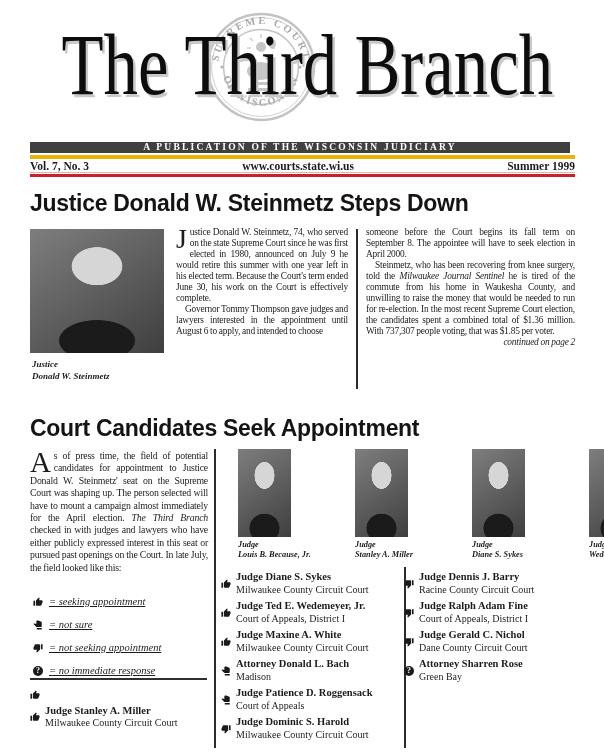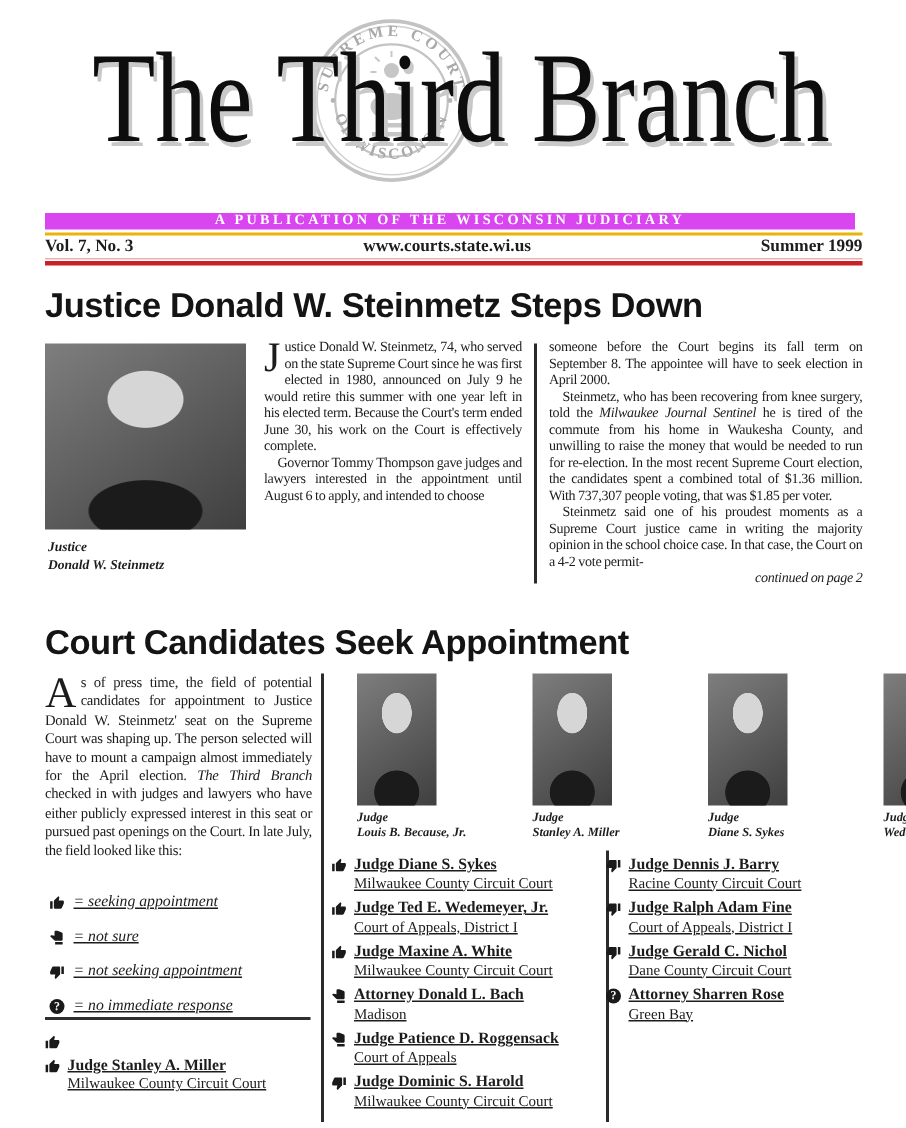--- a/index.html
+++ b/index.html
@@ -5,24 +5,24 @@
   html,body{margin:0;padding:0;background:#ffffff;}
   body{width:604px;height:752px;position:relative;font-family:"Liberation Serif",serif;color:#1c1c1c;overflow:hidden;}
   .page{position:absolute;inset:0;background:#fff;}
 
   
   .seal{position:absolute;left:205px;top:5px;width:112px;height:124px;}
   .mast-title{position:absolute;left:0;top:18px;width:604px;text-align:center;white-space:nowrap;}
   .mast-title span{display:inline-block;transform:scaleX(.8);transform-origin:50% 50%;
     font-family:"Liberation Serif",serif;font-size:86px;line-height:1.1;color:#0d0d0d;
     text-shadow:3px 3px 0 #c9c9c9;}
-  .banner{position:absolute;left:30px;width:540px;top:142px;height:11px;background:#d946ef;
+  .banner{position:absolute;left:30px;width:540px;top:142px;height:11px;background:#404040;
     color:#fff;text-align:center;font-weight:bold;font-size:9.5px;line-height:11.5px;letter-spacing:2.2px;}
   .inforow{position:absolute;left:30px;width:545px;top:155px;display:flex;justify-content:space-between;
-    border-top:2px solid #eab308;padding-top:1px;font-weight:bold;font-size:11.5px;line-height:13px;}
+    border-top:4px solid #eab308;padding-top:1px;font-weight:bold;font-size:11.5px;line-height:13px;}
   .redrule{position:absolute;left:30px;width:545px;top:172px;}
   .redrule .rr1{height:1px;background:#ecb0b0;margin-bottom:1px;}
   .redrule .rr2{height:2.5px;background:#c92128;}
 
   
   .headline{position:absolute;left:30px;margin:0;font-family:"Liberation Sans",sans-serif;
     font-weight:bold;font-size:23px;letter-spacing:-.3px;color:#141414;}
   #head1{top:190px;}
   #head2{top:415px;}
 
@@ -58,21 +58,21 @@
   #cleft{left:0;top:240px;width:178px;}
   #vd2{left:184px;top:0;height:299px;}
   .photorow{position:absolute;left:188px;top:0;display:flex;gap:20px;}
   .photofig{width:77px;padding-left:20px;}
   .photo-sm{width:53px;height:88px;}
   .pcap{margin-top:3px;font-style:italic;font-weight:bold;font-size:8.3px;line-height:10px;white-space:nowrap;}
   #cmid{left:191px;top:122px;width:172px;}
   #vd3{left:374px;top:118px;height:181px;}
   #cright{left:374px;top:122px;width:162px;}
 
-  .entry{display:flex;align-items:flex-start;margin-bottom:4.5px;text-decoration:underline;}
+  .entry{display:flex;align-items:center;margin-bottom:4.5px;}
   .entry .etext{margin-left:5px;}
   .ename{font-weight:bold;font-size:10.5px;line-height:12.5px;white-space:nowrap;}
   .ecourt{font-size:10px;line-height:12px;white-space:nowrap;}
 
   .icon{display:inline-block;width:10px;height:10px;flex:0 0 10px;margin-top:1px;}
   .icon svg{display:block;}
   .icon.down svg{transform:rotate(180deg);}
   .icon.side svg{transform:rotate(-90deg);}
   .qicon{border-radius:50%;background:#1a1a1a;color:#fff;text-align:center;
     font:bold 8px/10px "Liberation Serif",serif;}
@@ -139,21 +139,20 @@
       <div>Donald W. Steinmetz</div>
     </div>
     <div class="bodytext a1c1">
         <p><span class="drop">J</span><span>ustice Donald W. Steinmetz, 74, who served on the state Supreme Court since he was first elected in 1980, announced on July 9 he would retire this summer with one year left in his elected term. Because the Court's term ended June 30, his work on the Court is effectively complete.</span></p>
         <p class="ind"><span>Governor Tommy Thompson gave judges and lawyers interested in the appointment until August 6 to apply, and intended to choose</span></p>
       </div>
     <div class="vdiv" id="vd1"></div>
     <div class="bodytext a1c2">
     <p><span>someone before the Court begins its fall term on September 8. The appointee will have to seek election in April 2000.</span></p>
         <p class="ind"><span>Steinmetz, who has been recovering from knee surgery, told the </span><i>Milwaukee Journal Sentinel</i><span> he is tired of the commute from his home in Waukesha County, and unwilling to raise the money that would be needed to run for re-election. In the most recent Supreme Court election, the candidates spent a combined total of $1.36 million. With 737,307 people voting, that was $1.85 per voter.</span></p>
-        <p class="ind"><span>Steinmetz said one of his proudest moments as a Supreme Court justice came in writing the majority opinion in the school choice case. In that case, the Court on a 4-2 vote permit-</span></p>
         <div class="continued">continued on page 2</div>
       </div>
   </section>
 
   <h1 class="headline" id="head2">Court Candidates Seek Appointment</h1>
 
   <section class="art2">
     <div class="bodytext a2intro">
         <p><span class="drop">A</span><span>s of press time, the field of potential candidates for appointment to Justice Donald W. Steinmetz' seat on the Supreme Court was shaping up. The person selected will have to mount a campaign almost immediately for the April election. </span><i>The Third Branch</i><span> checked in with judges and lawyers who have either publicly expressed interest in this seat or pursued past openings on the Court. In late July, the field looked like this:</span></p>
       </div>

